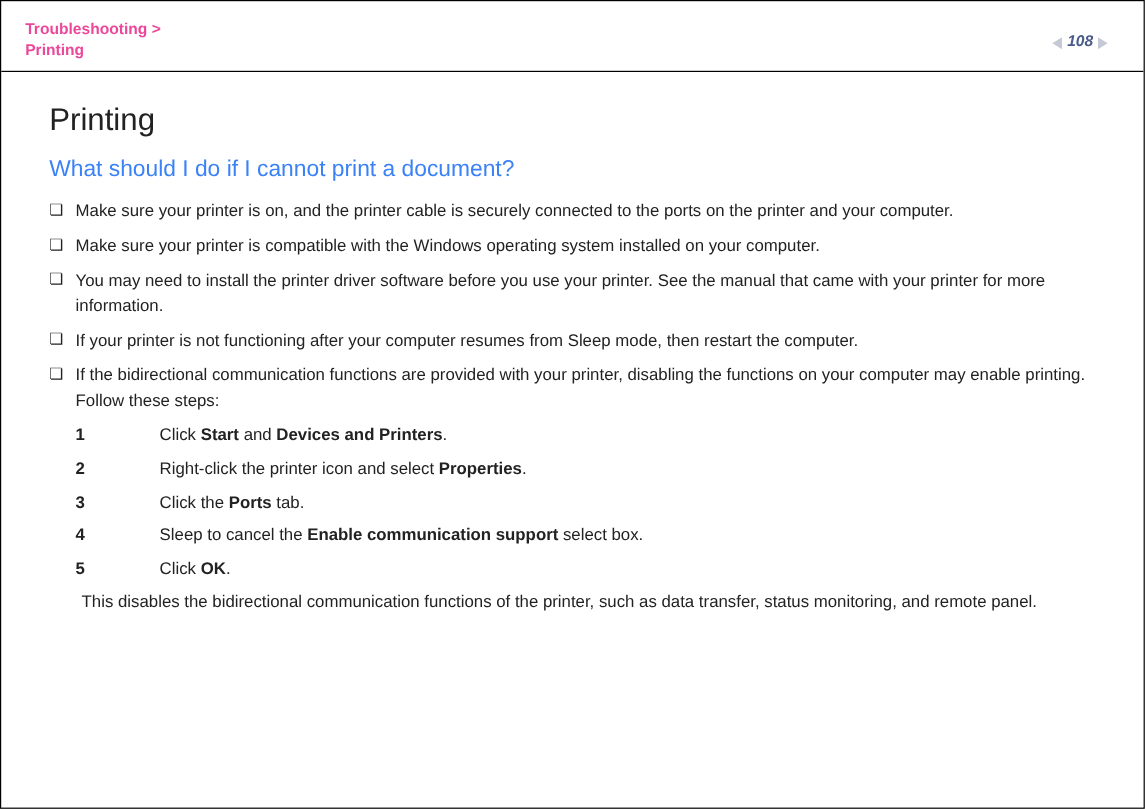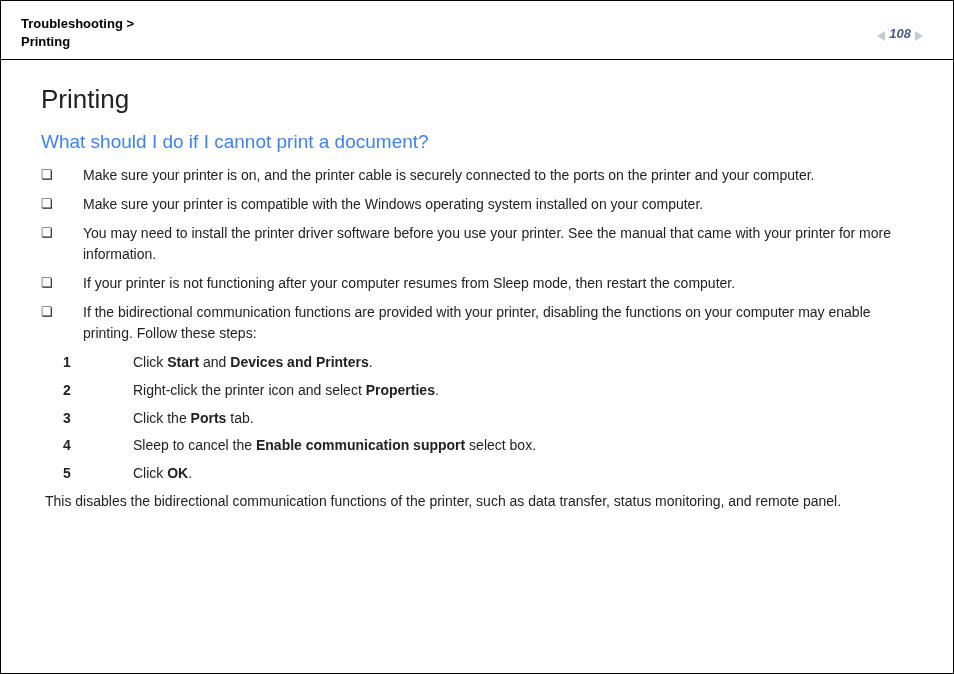--- a/index.html
+++ b/index.html
@@ -12,21 +12,21 @@
       border: 1px solid #000;
     }
     .header {
       display: flex;
       justify-content: space-between;
       align-items: center;
       padding: 14px 30px 8px 20px;
       border-bottom: 1px solid #000;
     }
     .breadcrumb {
-      color: #000000;
+      color: #ec4899;
       font-size: 13px;
       font-weight: bold;
       line-height: 1.4;
     }
     .page-nav {
       display: flex;
       align-items: flex-end;
       gap: 4px;
     }
     .page-nav .tri-left, .page-nav .tri-right {
@@ -68,41 +68,41 @@
       font-size: 14px;
       color: #222;
       line-height: 1.5;
       margin-bottom: 8px;
     }
     .bullet-list .sq {
       flex: 0 0 22px;
       font-size: 13px;
       line-height: 1.6;
     }
-    .bullet-list .txt { flex: 1; margin-left: 20px; }
+    .bullet-list .txt { flex: 1; }
     .num-list {
       list-style: none;
       padding: 0;
       margin: 6px 0 0 22px;
     }
     .num-list > li {
       display: flex;
       align-items: flex-start;
       font-size: 14px;
       color: #222;
       line-height: 1.55;
       margin-bottom: 6px;
     }
     .num-list .nn {
       flex: 0 0 22px;
       font-weight: bold;
     }
     .num-list .nt { flex: 1; margin-left: 48px; }
     .closing {
-      margin: 4px 0 0 4px;
+      margin: 4px 0 0 27px;
       font-size: 14px;
       color: #222;
       line-height: 1.5;
     }
     b { font-weight: bold; }
   </style>
 </head>
 <body>
 
 <div class="header">

